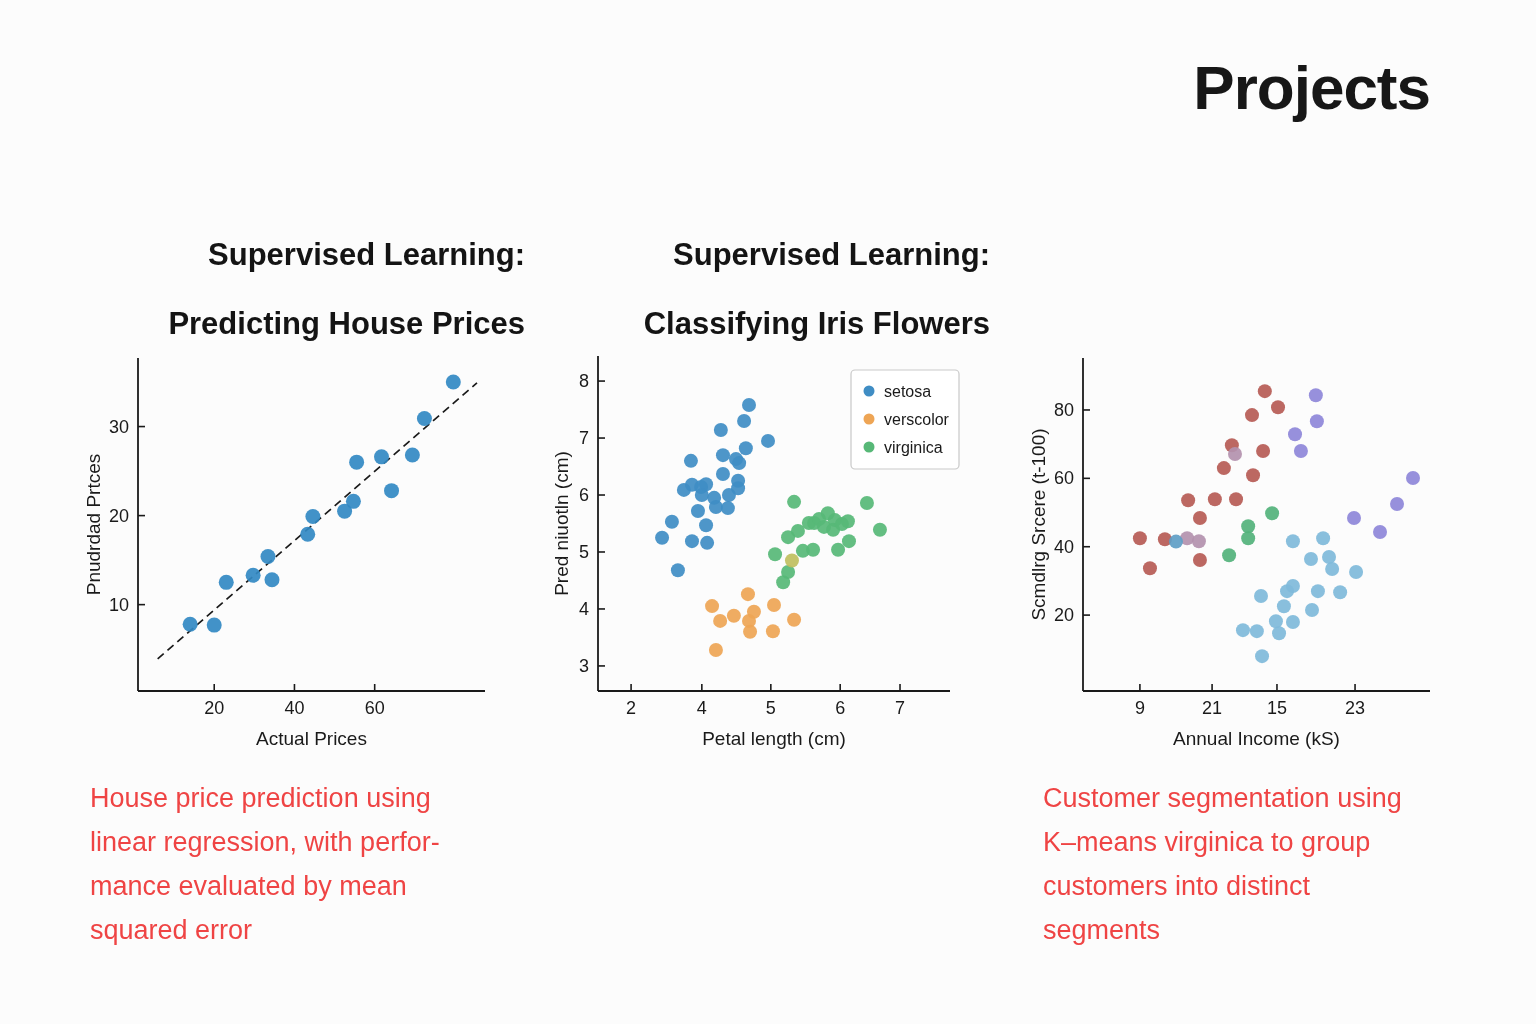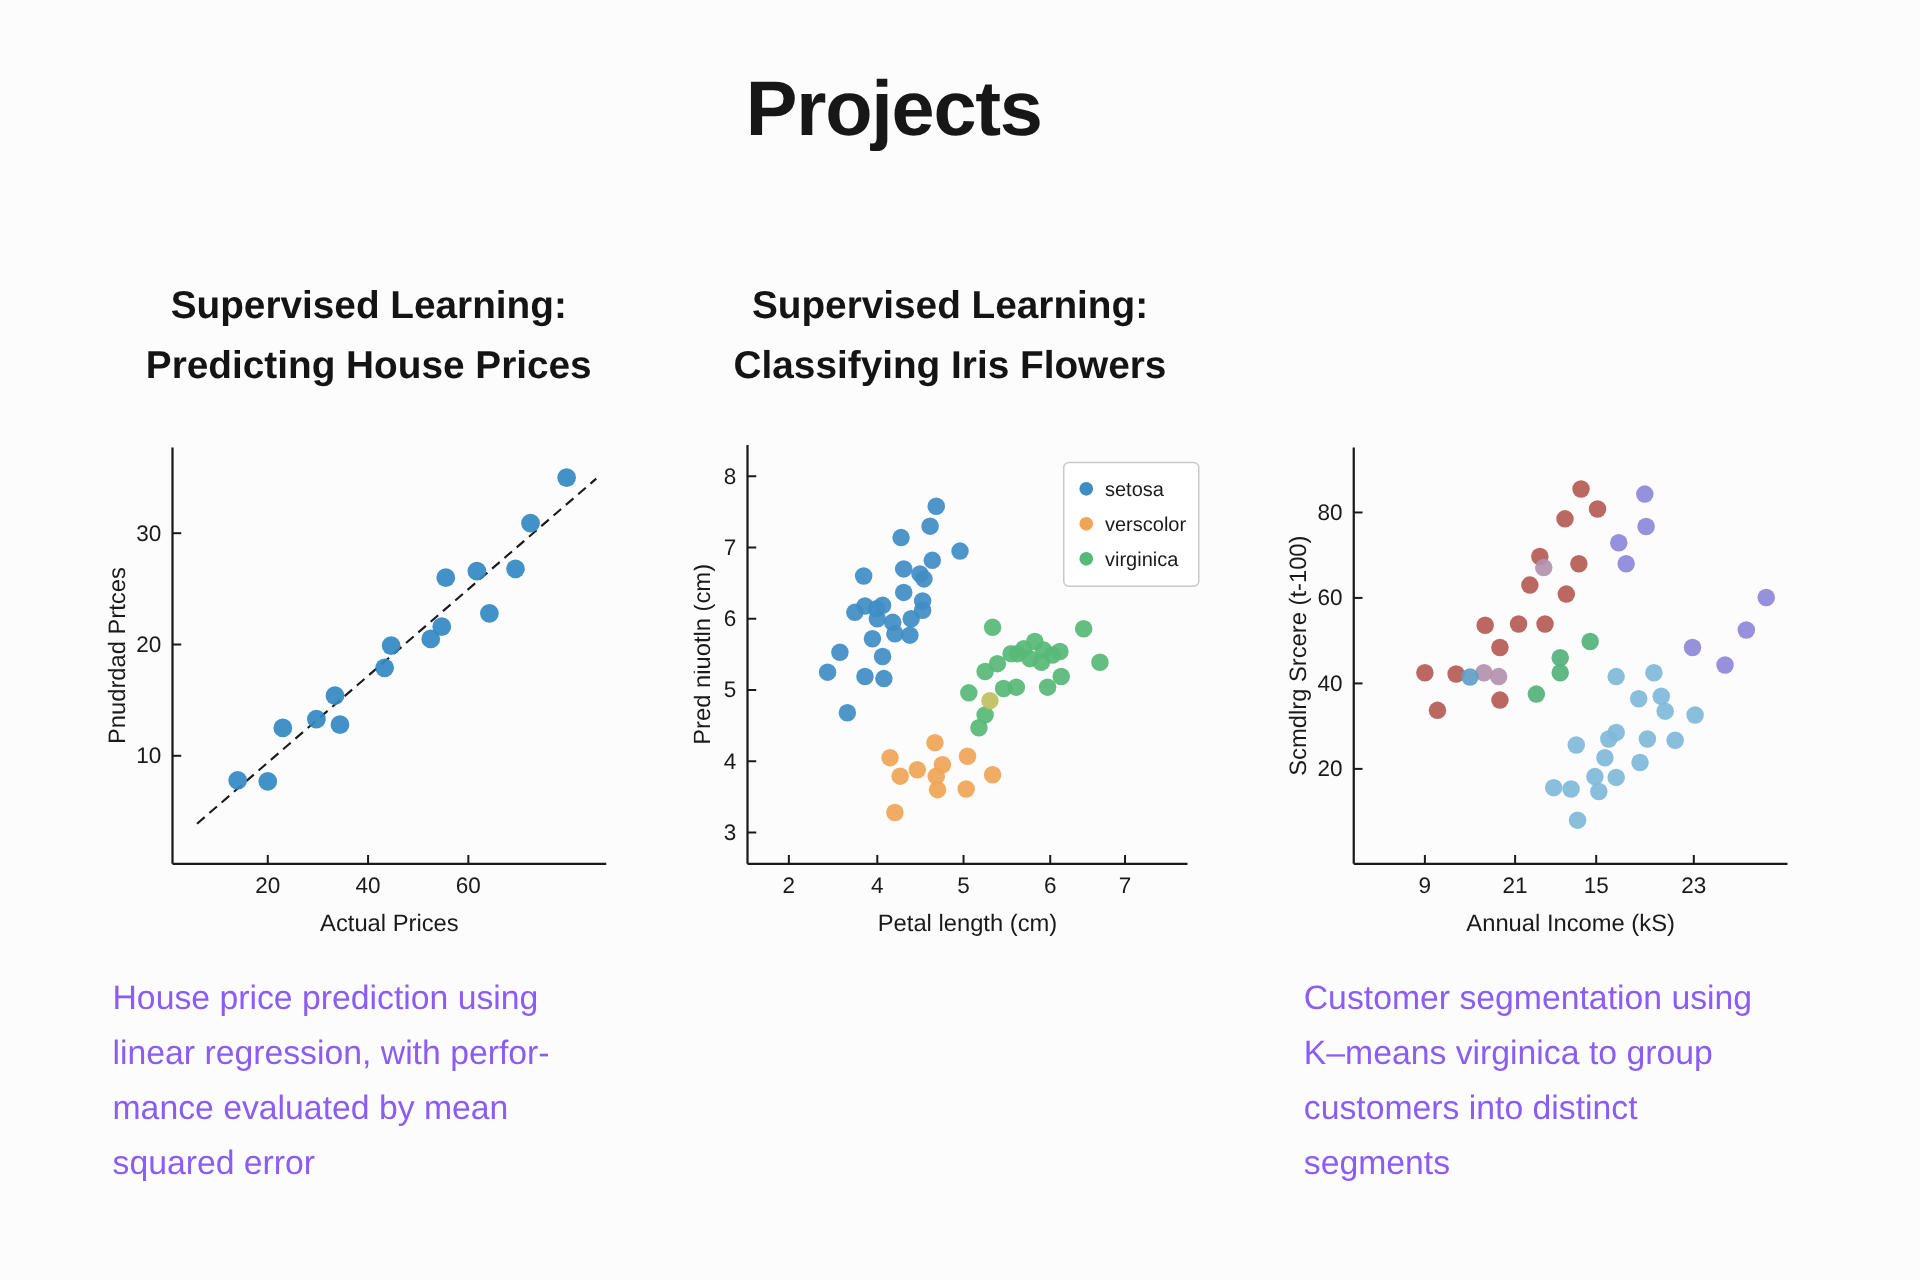--- a/index.html
+++ b/index.html
@@ -7,34 +7,34 @@
     width:1536px;height:1024px;
     background:#fcfcfc;
     font-family:"Liberation Sans", sans-serif;
     color:#1b1b1b;
     position:relative;
     overflow:hidden;
   }
   .page{position:absolute;inset:0;}
   .page-title{
     position:absolute;left:0;top:52px;width:1430px;
-    text-align:center;
+    text-align:right;
     font-size:62px;font-weight:700;letter-spacing:-1px;color:#171717;
     margin:0;
   }
   .col-title{
     position:absolute;top:220px;width:460px;
-    text-align:center;
-    font-size:31px;font-weight:700;line-height:48px;color:#141414;
+    text-align:right;
+    font-size:31px;font-weight:700;line-height:69px;color:#141414;
     white-space:pre-line;
   }
   .chart-svg{position:absolute;top:348px;}
   .desc{
     position:absolute;top:776px;width:430px;
-    font-size:27px;font-weight:400;line-height:44px;color:#8b5cf6;
+    font-size:27px;font-weight:400;line-height:44px;color:#ef4444;
     white-space:pre-line;margin:0;
   }
 </style>
 </head>
 <body>
 
 <div class="page">
 
   <h1 class="page-title">Projects</h1>
 

